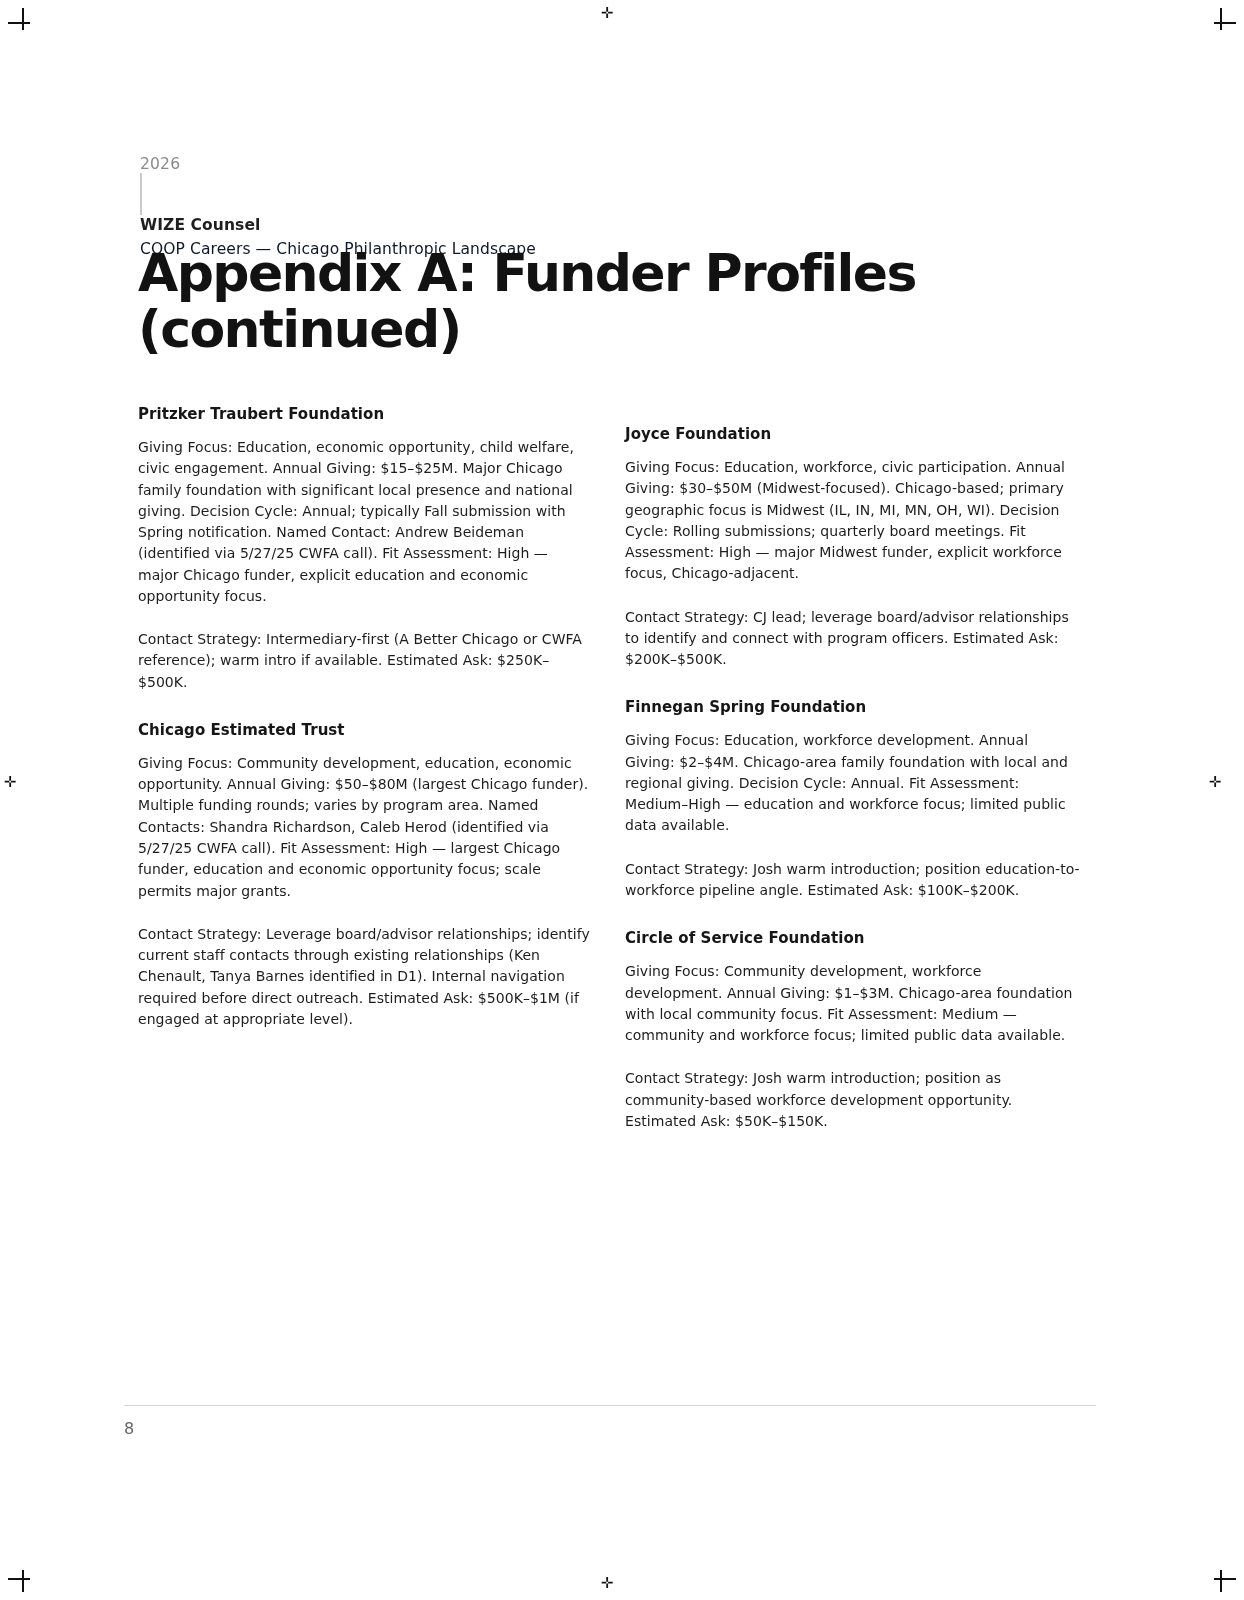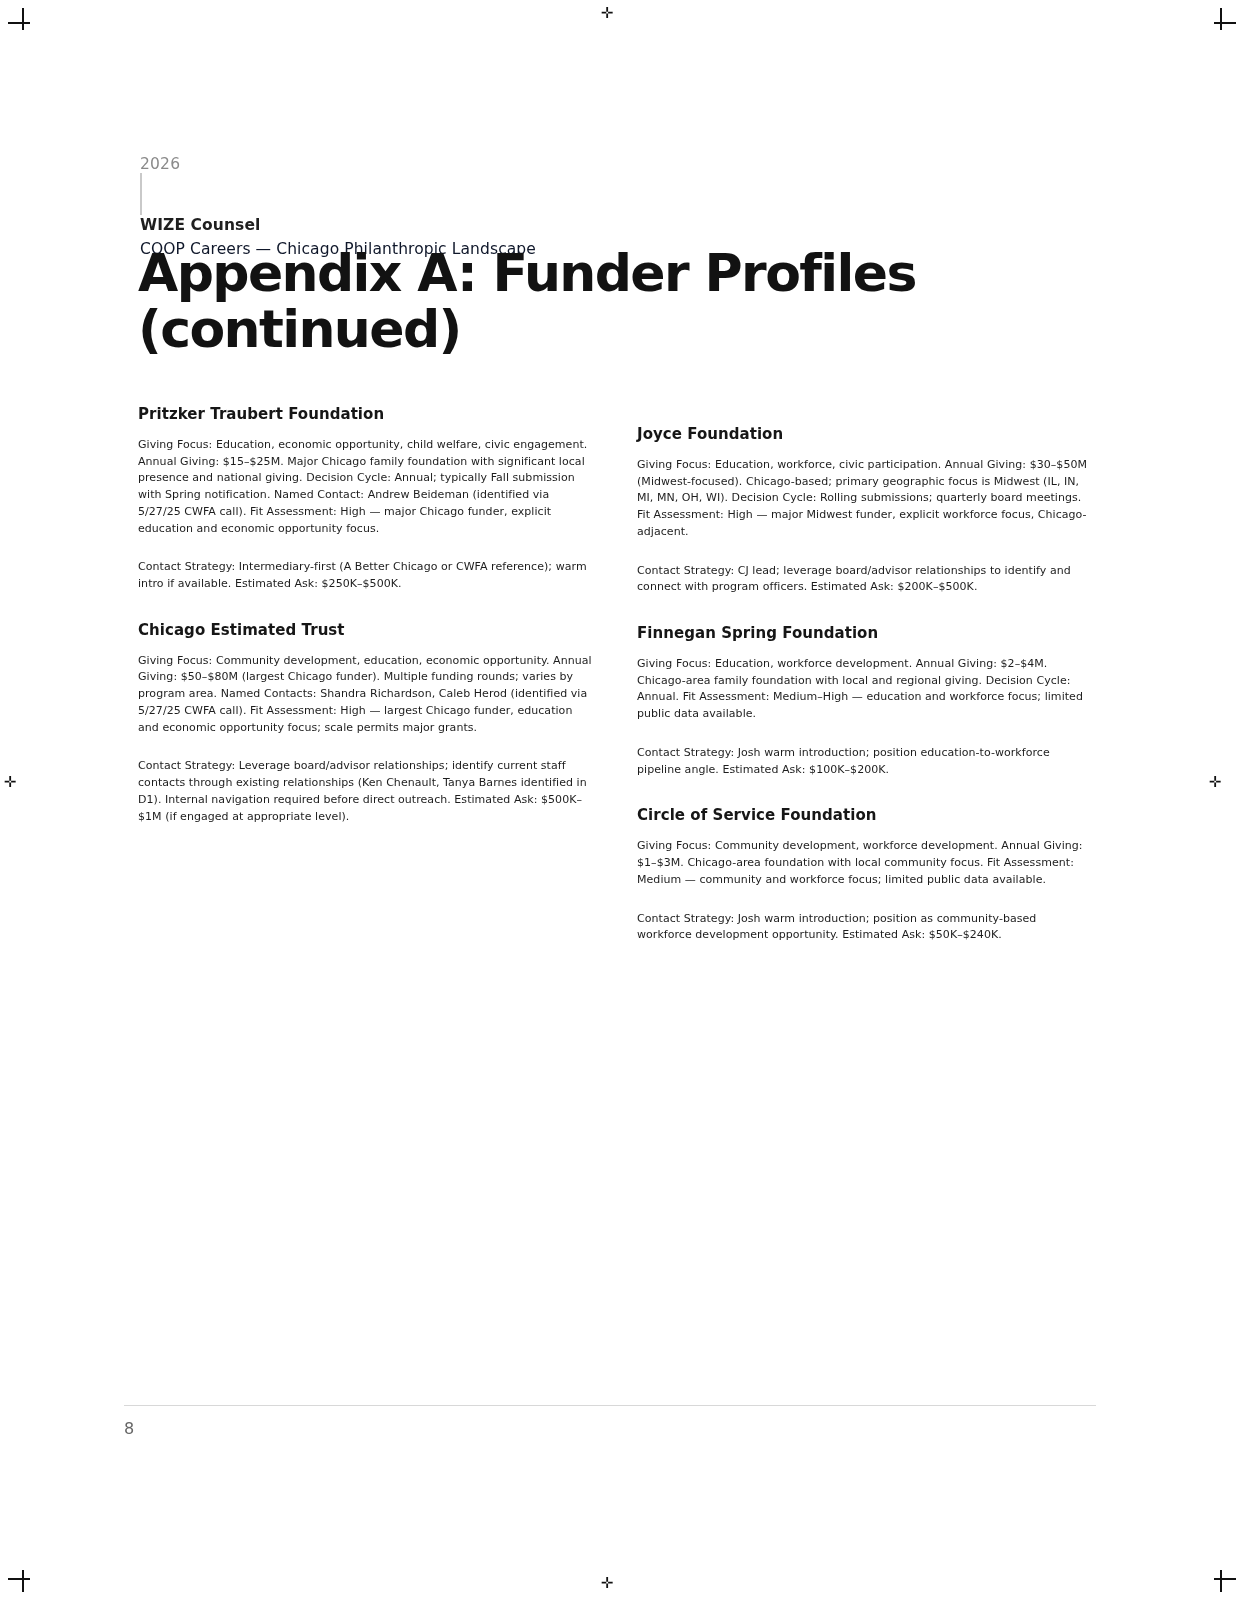--- a/index.html
+++ b/index.html
@@ -90,38 +90,38 @@
     color: #121212;
   }
 
   
   .columns {
     position: absolute;
     left: 138px;
     top: 405px;
     width: 966px;
     display: flex;
-    gap: 44px;
+    gap: 32px;
   }
   .col {
     width: 455px;
   }
   .col-right { padding-top: 20px; }
 
   .entry { margin-bottom: 0; }
   .entry-heading {
     font-size: 15px;
     font-weight: bold;
     color: #161616;
     margin: 0 0 14px 0;
     letter-spacing: .05px;
   }
   .entry + .entry .entry-heading { margin-top: 28px; }
   .para {
-    font-size: 11px;
+    font-size: 14px;
     line-height: 1.52;
     color: #1d1d1d;
     margin: 0 0 22px 0;
     letter-spacing: .05px;
   }
   .para:last-child { margin-bottom: 0; }
 
   
   .footer-rule {
     position: absolute;
@@ -218,21 +218,21 @@
 
       <div class="entry">
         <div class="entry-heading">Finnegan Spring Foundation</div>
         <p class="para">Giving Focus: Education, workforce development. Annual Giving: $2–$4M. Chicago-area family foundation with local and regional giving. Decision Cycle: Annual. Fit Assessment: Medium–High — education and workforce focus; limited public data available.</p>
         <p class="para">Contact Strategy: Josh warm introduction; position education-to-workforce pipeline angle. Estimated Ask: $100K–$200K.</p>
       </div>
 
       <div class="entry">
         <div class="entry-heading">Circle of Service Foundation</div>
         <p class="para">Giving Focus: Community development, workforce development. Annual Giving: $1–$3M. Chicago-area foundation with local community focus. Fit Assessment: Medium — community and workforce focus; limited public data available.</p>
-        <p class="para">Contact Strategy: Josh warm introduction; position as community-based workforce development opportunity. Estimated Ask: $50K–$240K.</p>
+        <p class="para">Contact Strategy: Josh warm introduction; position as community-based workforce development opportunity. Estimated Ask: $50K–$150K.</p>
       </div>
 
     </div>
 
   </div>
 
   <div class="footer-rule"></div>
   <div class="footer">
     <div class="footer-page">8</div>
   </div>

